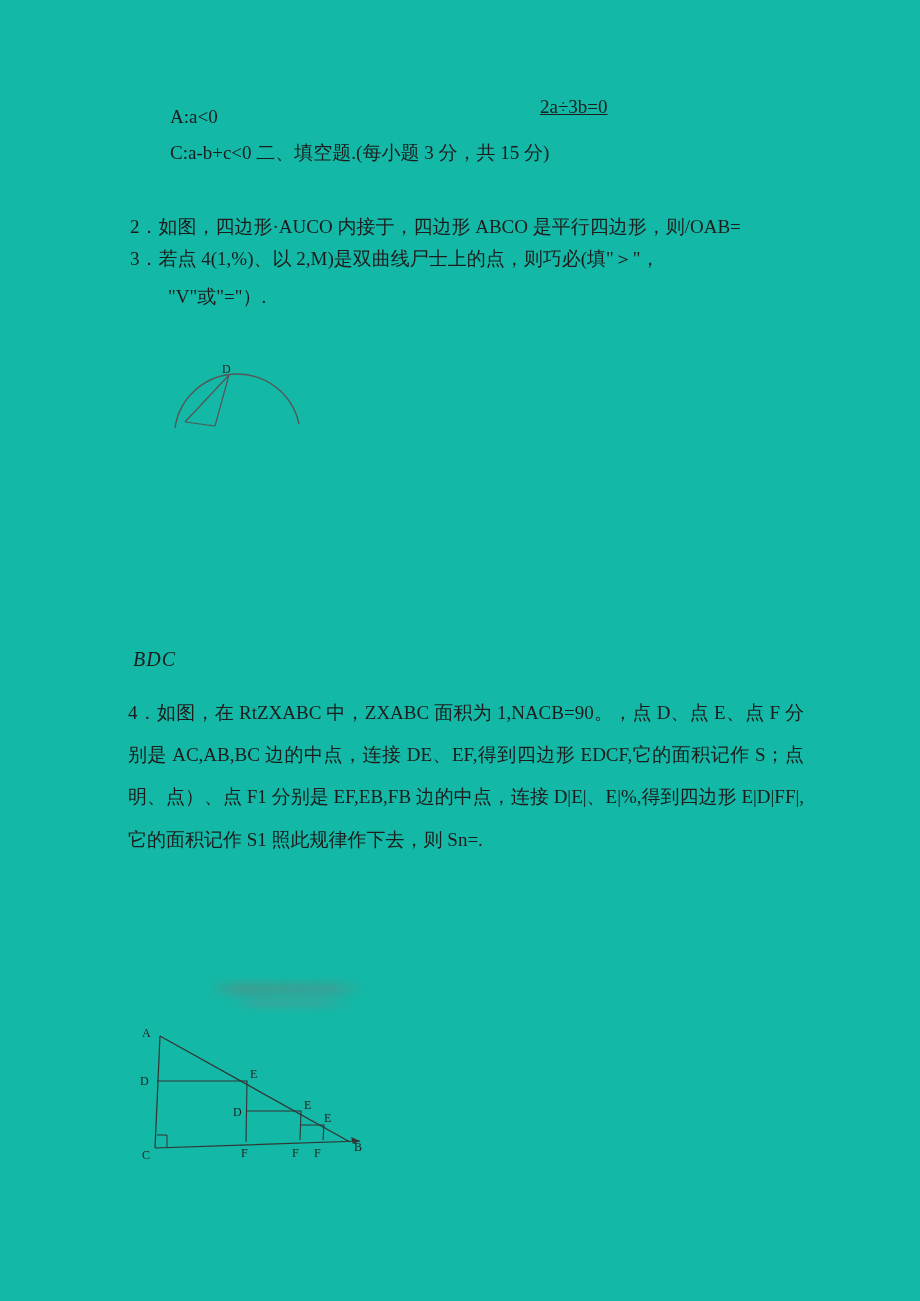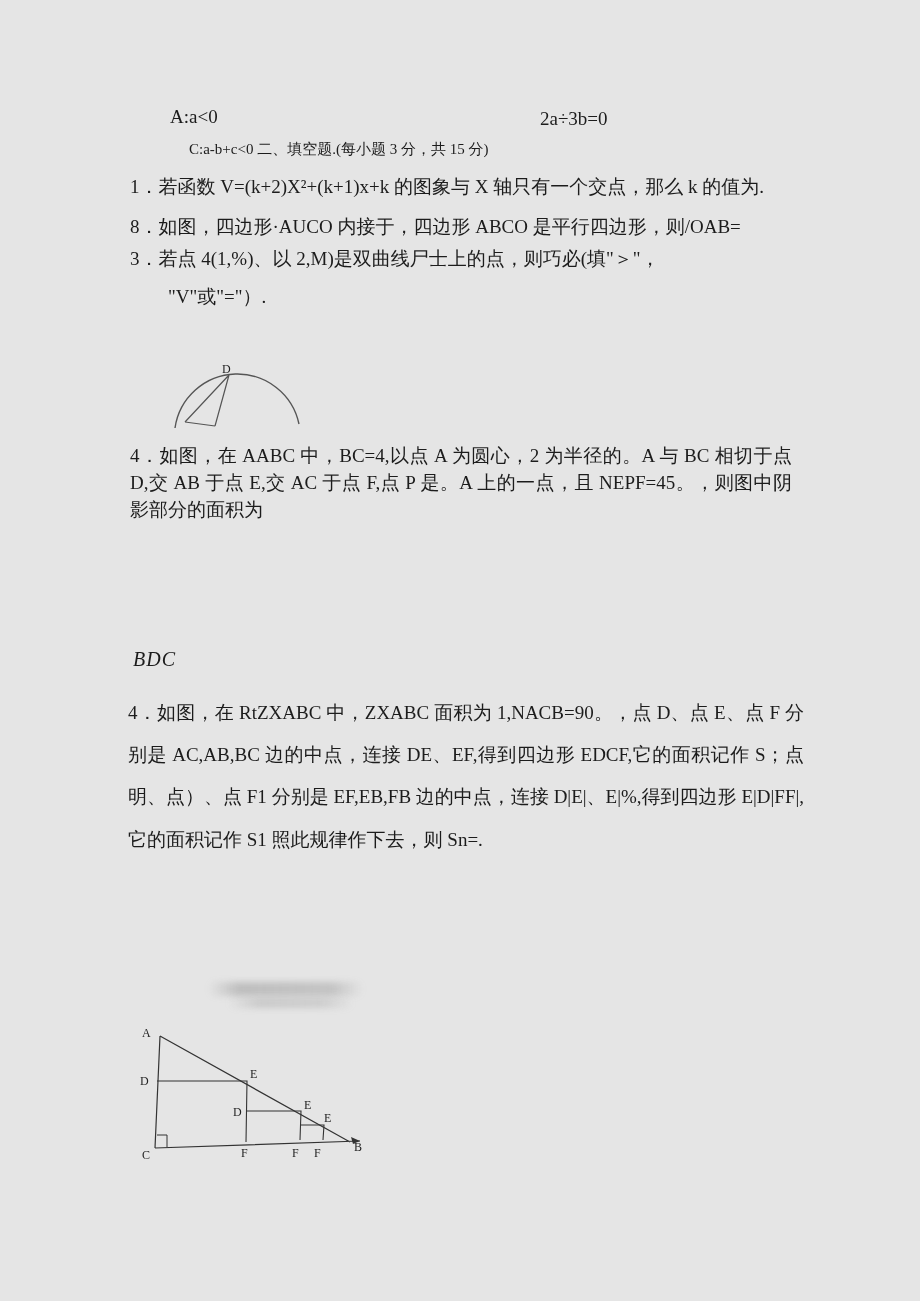--- a/index.html
+++ b/index.html
@@ -4,34 +4,34 @@
 <style>
   html, body {
     margin: 0;
     padding: 0;
     background: #ffffff;
   }
   .page {
     position: relative;
     width: 920px;
     height: 1301px;
-    background: #e5e5e5;
+    background: #14b8a6;
     font-family: "Liberation Serif", "DejaVu Serif", serif;
     color: #1c1c1c;
     overflow: hidden;
   }
   .abs { position: absolute; margin: 0; }
   .q {
     font-size: 19px;
     line-height: 1.42;
     text-align: justify;
   }
   .t-opt-a   { left: 170px; top: 106px; font-size: 19px; }
-  .t-eq      { left: 540px; top: 108px; font-size: 19px; }
-  .t-cline   { left: 170px; top: 140px; font-size: 15px; margin-left: 19px; }
+  .t-eq      { left: 540px; top: 96px; font-size: 19px; text-decoration: underline; }
+  .t-cline   { left: 170px; top: 140px; font-size: 19px; }
   .q1        { left: 130px; top: 174px; width: 690px; }
   .q2        { left: 130px; top: 214px; width: 690px; }
   .q3        { left: 130px; top: 246px; width: 690px; }
   .q3b       { left: 168px; top: 284px; width: 600px; }
   .fig1      { left: 172px; top: 362px; }
   .q4        { left: 130px; top: 443px; width: 662px; }
   .bdc-label {
     left: 133px; top: 648px;
     font-size: 20px;
     font-style: italic;
@@ -59,32 +59,30 @@
 </style>
 </head>
 <body>
 
 <div class="page">
 
   <span class="abs t-opt-a">A:a&lt;0</span>
   <span class="abs t-eq">2a÷3b=0</span>
   <span class="abs t-cline">C:a-b+c&lt;0 二、填空题.(每小题 3 分，共 15 分)</span>
 
-  <p class="abs q q1">1．若函数 V=(k+2)X²+(k+1)x+k 的图象与 X 轴只有一个交点，那么 k 的值为.</p>
-  <p class="abs q q2">8．如图，四边形·AUCO 内接于，四边形 ABCO 是平行四边形，则/OAB=</p>
+  <p class="abs q q2">2．如图，四边形·AUCO 内接于，四边形 ABCO 是平行四边形，则/OAB=</p>
   <p class="abs q q3">3．若点 4(1,%)、以 2,M)是双曲线尸士上的点，则巧必(填"＞"，</p>
   <p class="abs q q3b">"V"或"="）.</p>
 
   <svg class="abs fig1" width="132" height="72" viewBox="0 0 132 72">
     <path d="M 3 66 A 63 63 0 0 1 127 62" fill="none" stroke="#555555" stroke-width="1.4"></path>
     <path d="M 57 13 L 13 60 M 57 13 L 43 64 M 13 60 L 43 64" fill="none" stroke="#555555" stroke-width="1.2"></path>
     <text class="fig-label" x="50" y="11">D</text>
   </svg>
 
-  <p class="abs q q4">4．如图，在 AABC 中，BC=4,以点 A 为圆心，2 为半径的。A 与 BC 相切于点 D,交 AB 于点 E,交 AC 于点 F,点 P 是。A 上的一点，且 NEPF=45。，则图中阴影部分的面积为</p>
 
   <div class="abs bdc-label">BDC</div>
 
   <p class="abs q q5">4．如图，在 RtZXABC 中，ZXABC 面积为 1,NACB=90。，点 D、点 E、点 F 分别是 AC,AB,BC 边的中点，连接 DE、EF,得到四边形 EDCF,它的面积记作 S；点明、点）、点 F1 分别是 EF,EB,FB 边的中点，连接 D|E|、E|%,得到四边形 E|D|FF|,它的面积记作 S1 照此规律作下去，则 Sn=.</p>
 
   <div class="abs smudge-1"></div>
   <div class="abs smudge-2"></div>
 
   <svg class="abs fig2" width="232" height="142" viewBox="0 0 232 142">
 

